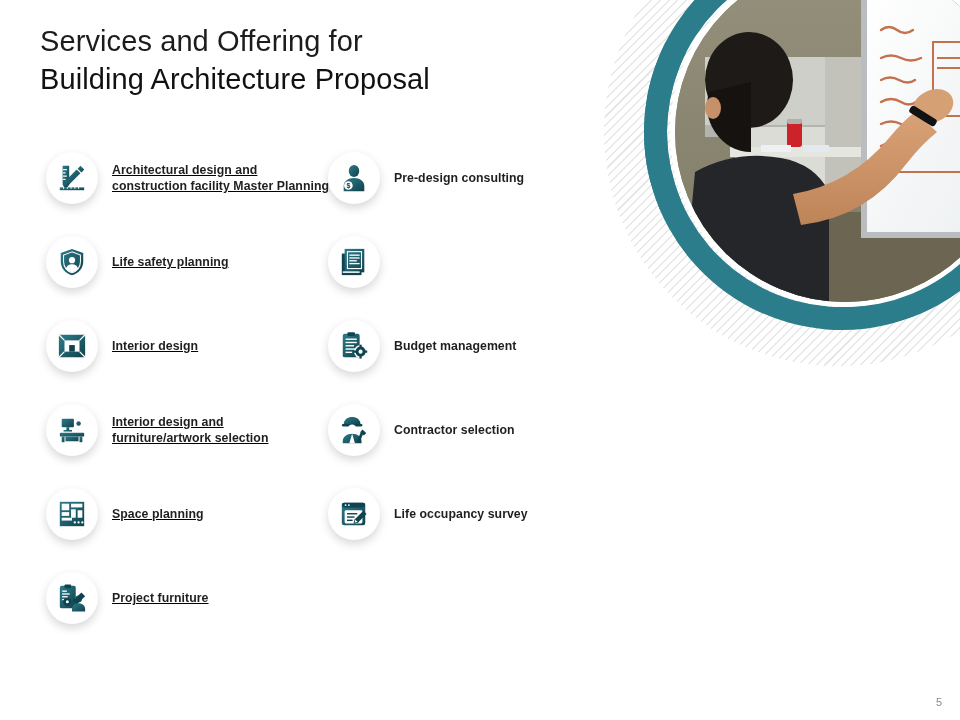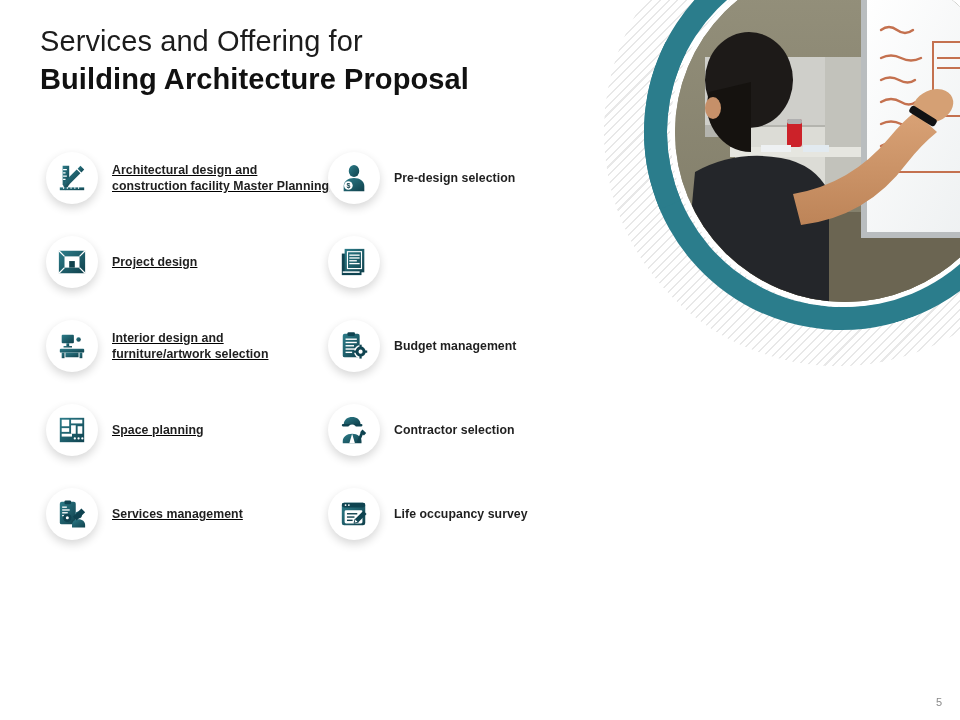--- a/index.html
+++ b/index.html
@@ -25,21 +25,21 @@
   }
   .title-line1 {
     font-size: 29px;
     font-weight: 400;
     color: #1c1c1c;
     letter-spacing: 0.1px;
     line-height: 1.32;
   }
   .title-line2 {
     font-size: 29px;
-    font-weight: 700;
+    font-weight: 400;
     color: #111111;
     letter-spacing: 0.1px;
     line-height: 1.32;
   }
 
   
   .art {
     position: absolute;
     right: 0;
     top: 0;
@@ -255,37 +255,54 @@
           <g stroke="#ffffff" stroke-width="1.2">
             <path d="M6.5 7h4M6.5 10.5h2.6M6.5 14h4M6.5 17.5h2.6"></path>
             <path d="M7 27.5v-1.6M11 27.5v-1.6M15 27.5v-1.6M19 27.5v-1.6M23 27.5v-1.6"></path>
           </g>
         </svg>
       </div>
       <div class="service-label">Architectural design and
 construction facility Master Planning</div>
     </div>
 
+    <div class="service-item">
+      <div class="icon-circle">
+        <svg viewBox="0 0 32 32">
+          <defs>
+              <linearGradient id="g2" x1="0" y1="0" x2="1" y2="1">
+                <stop offset="0" stop-color="#2d7d8a"></stop>
+                <stop offset="1" stop-color="#10414c"></stop>
+              </linearGradient>
+            </defs>
+          <path d="M16 2L4 6.5v9c0 7.4 5.1 13 12 14.5 6.9-1.5 12-7.1 12-14.5v-9z" fill="url(#g2)"></path>
+          <path d="M16 5.2L7 8.6v7.2c0 5.8 3.9 10.3 9 11.7 5.1-1.4 9-5.9 9-11.7V8.6z" fill="none" stroke="#ffffff" stroke-width="1.1"></path>
+          <circle cx="16" cy="14" r="3.3" fill="#ffffff"></circle>
+          <path d="M16 18.4c-3.4 0-6 2.1-6.6 5.1 1.8 1.6 4.1 2.8 6.6 3.5 2.5-.7 4.8-1.9 6.6-3.5-.6-3-3.2-5.1-6.6-5.1z" fill="#ffffff"></path>
+        </svg>
+      </div>
+      <div class="service-label">Life safety  planning</div>
+    </div>
 
     <div class="service-item">
       <div class="icon-circle">
         <svg viewBox="0 0 32 32">
           <defs>
               <linearGradient id="g3" x1="0" y1="0" x2="1" y2="1">
                 <stop offset="0" stop-color="#2d7d8a"></stop>
                 <stop offset="1" stop-color="#10414c"></stop>
               </linearGradient>
             </defs>
           <rect x="2" y="4" width="28" height="24" fill="url(#g3)"></rect>
           <rect x="8" y="10" width="16" height="12" fill="#ffffff"></rect>
           <path d="M2 4l6 6M30 4l-6 6M2 28l6-6M30 28l-6-6" stroke="#ffffff" stroke-width="1.3"></path>
           <rect x="13" y="15" width="6" height="7" fill="#10414c"></rect>
         </svg>
       </div>
-      <div class="service-label">Project design</div>
+      <div class="service-label">Interior design</div>
     </div>
 
     <div class="service-item">
       <div class="icon-circle">
         <svg viewBox="0 0 32 32">
           <defs>
               <linearGradient id="g5" x1="0" y1="0" x2="1" y2="1">
                 <stop offset="0" stop-color="#2d7d8a"></stop>
                 <stop offset="1" stop-color="#10414c"></stop>
               </linearGradient>
@@ -349,21 +366,21 @@
           </g>
           <circle cx="11" cy="20" r="4.4" fill="#0f4350"></circle>
           <circle cx="11" cy="20" r="1.6" fill="#ffffff"></circle>
           <g fill="url(#g6)">
             <circle cx="23" cy="17" r="3.6"></circle>
             <path d="M23 21.5c-4 0-7 2.6-7 6v3h14v-3c0-3.4-3-6-7-6z"></path>
           </g>
           <path d="M26 10l4 4-9 9-4-4z" fill="#0f4350"></path>
         </svg>
       </div>
-      <div class="service-label">Services management</div>
+      <div class="service-label">Project furniture</div>
     </div>
 
   </div>
 
   <div class="list-col col-right">
 
     <div class="service-item">
       <div class="icon-circle">
         <svg viewBox="0 0 32 32">
           <defs>
@@ -371,21 +388,21 @@
                 <stop offset="0" stop-color="#2d7d8a"></stop>
                 <stop offset="1" stop-color="#10414c"></stop>
               </linearGradient>
             </defs>
           <ellipse cx="16" cy="8.5" rx="5.6" ry="6.4" fill="url(#g7)"></ellipse>
           <path d="M16 16c-6.3 0-11 3.7-11 8.6V30h22v-5.4C27 19.7 22.3 16 16 16z" fill="url(#g7)"></path>
           <circle cx="10" cy="24" r="4.6" fill="#ffffff"></circle>
           <text x="10" y="27" font-family="'Liberation Sans',sans-serif" font-size="7.5" font-weight="700" fill="#10414c" text-anchor="middle">$</text>
         </svg>
       </div>
-      <div class="service-label">Pre-design selection</div>
+      <div class="service-label">Pre-design consulting</div>
     </div>
 
     <div class="service-item">
       <div class="icon-circle">
         <svg viewBox="0 0 32 32">
           <defs>
               <linearGradient id="g8" x1="0" y1="0" x2="1" y2="1">
                 <stop offset="0" stop-color="#2d7d8a"></stop>
                 <stop offset="1" stop-color="#10414c"></stop>
               </linearGradient>

